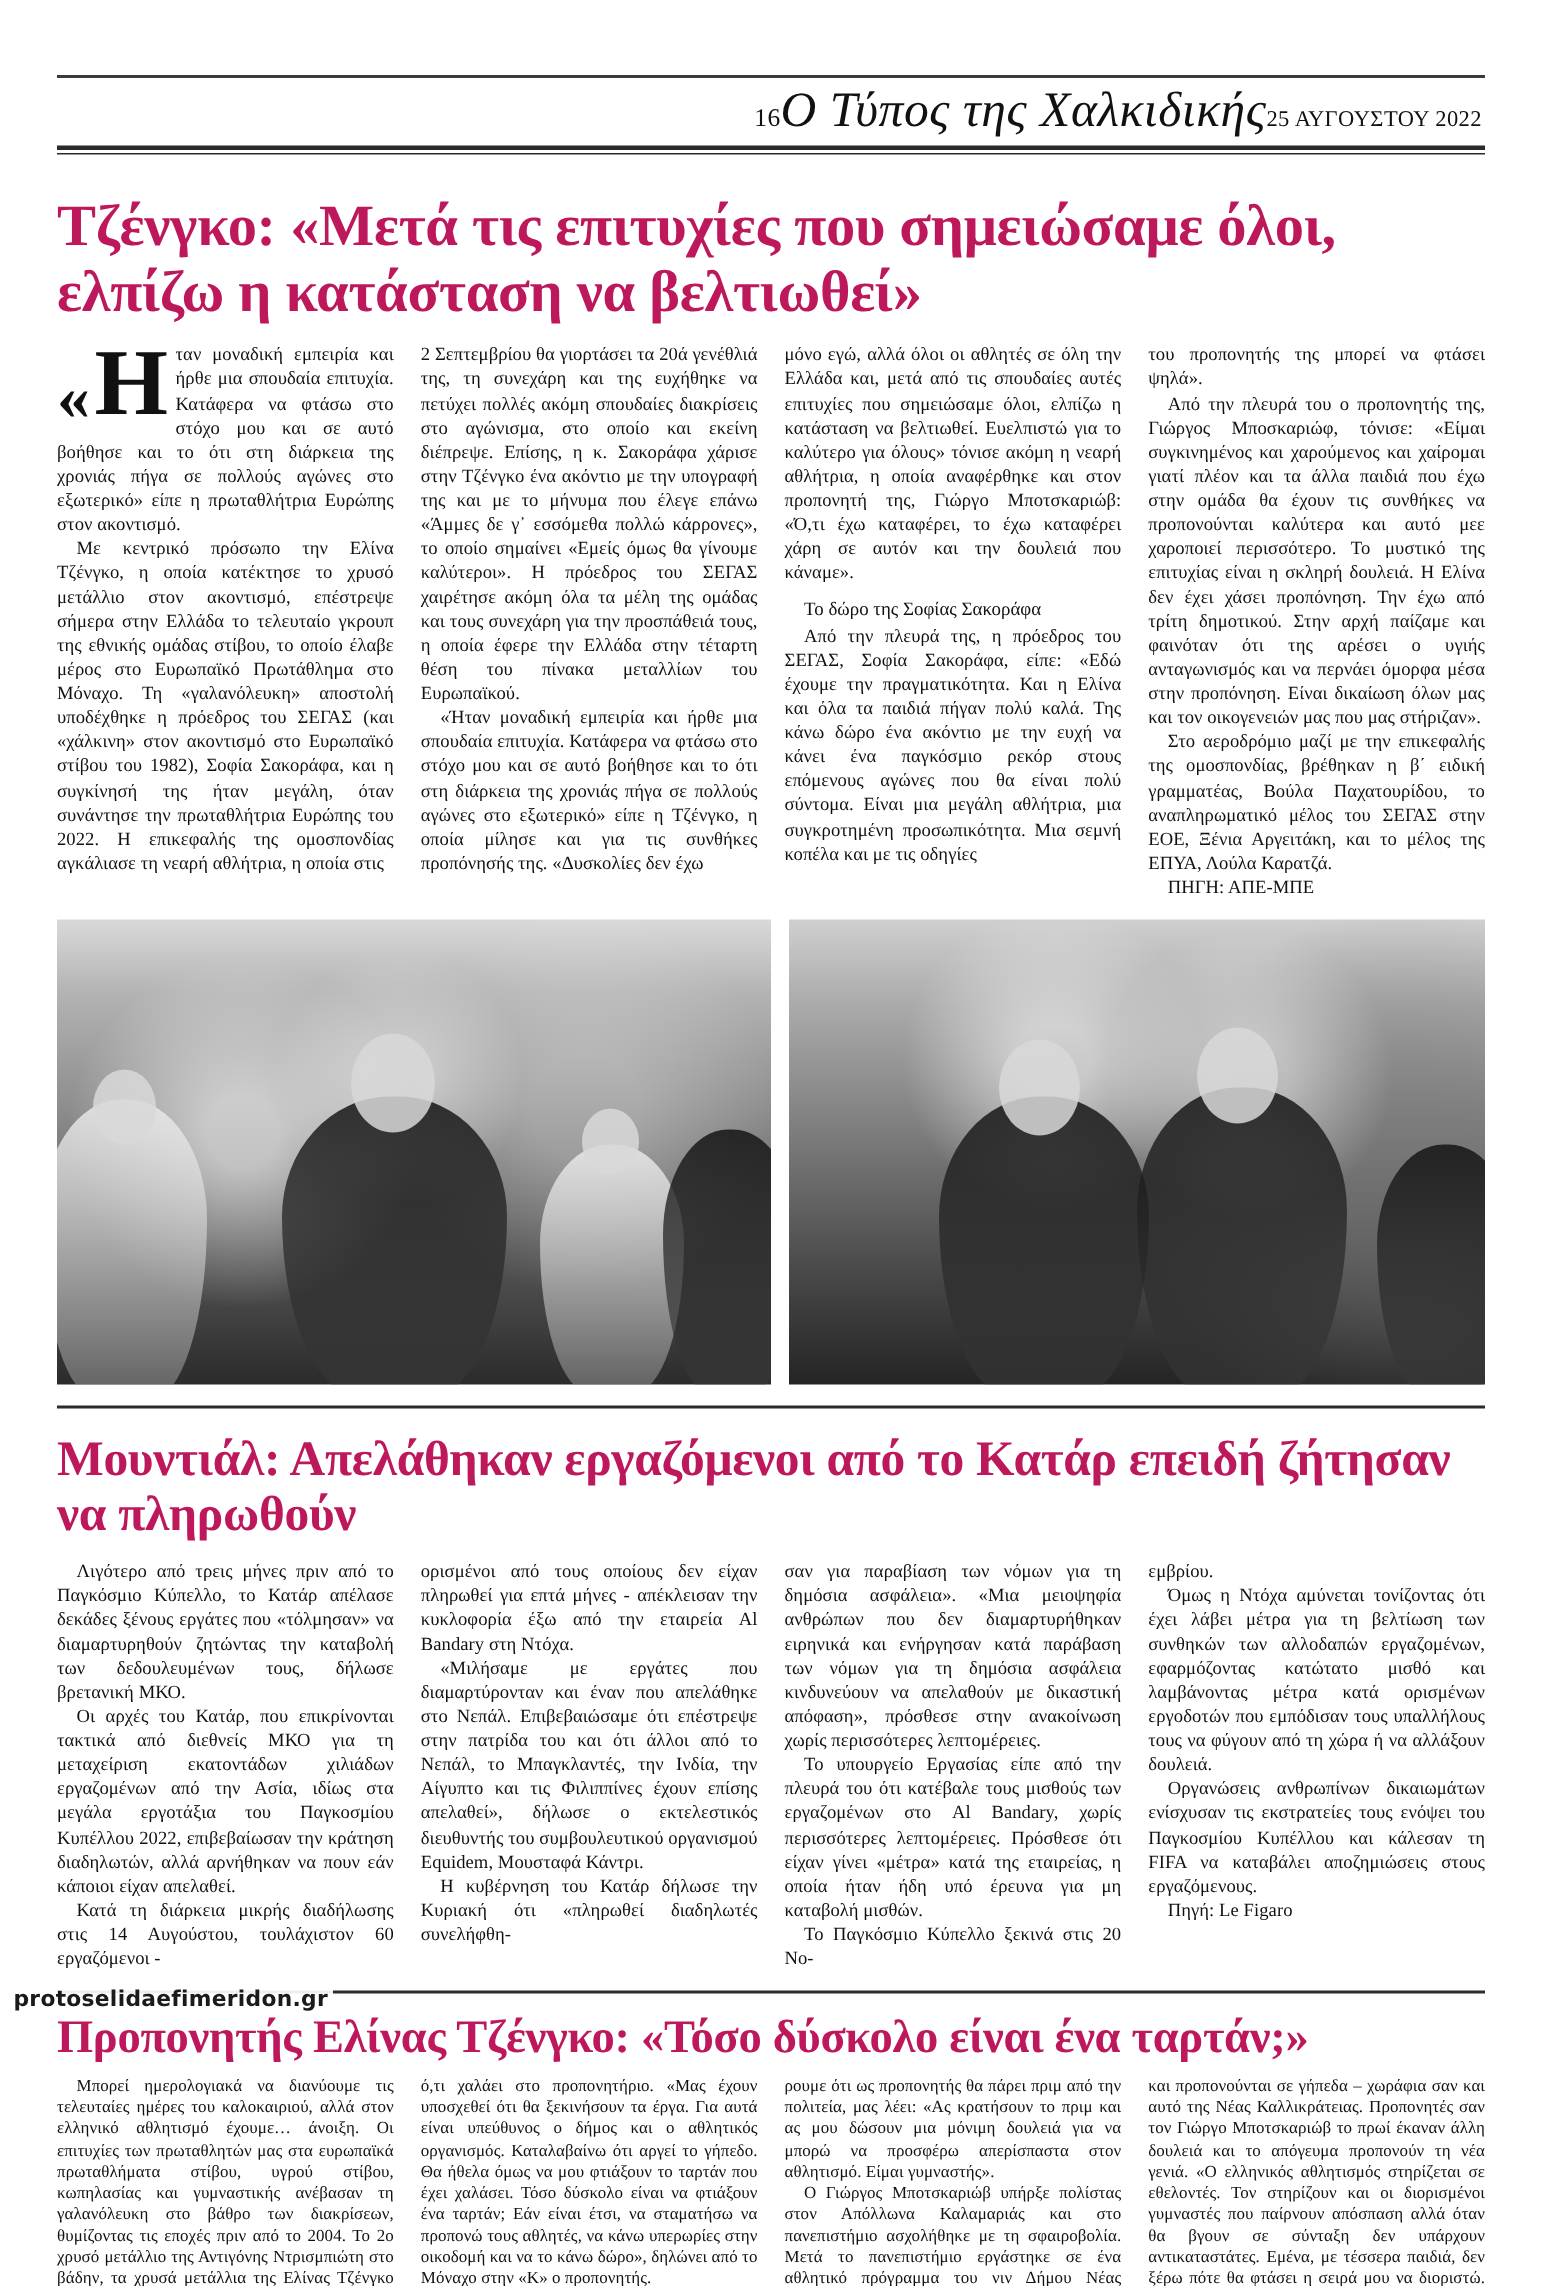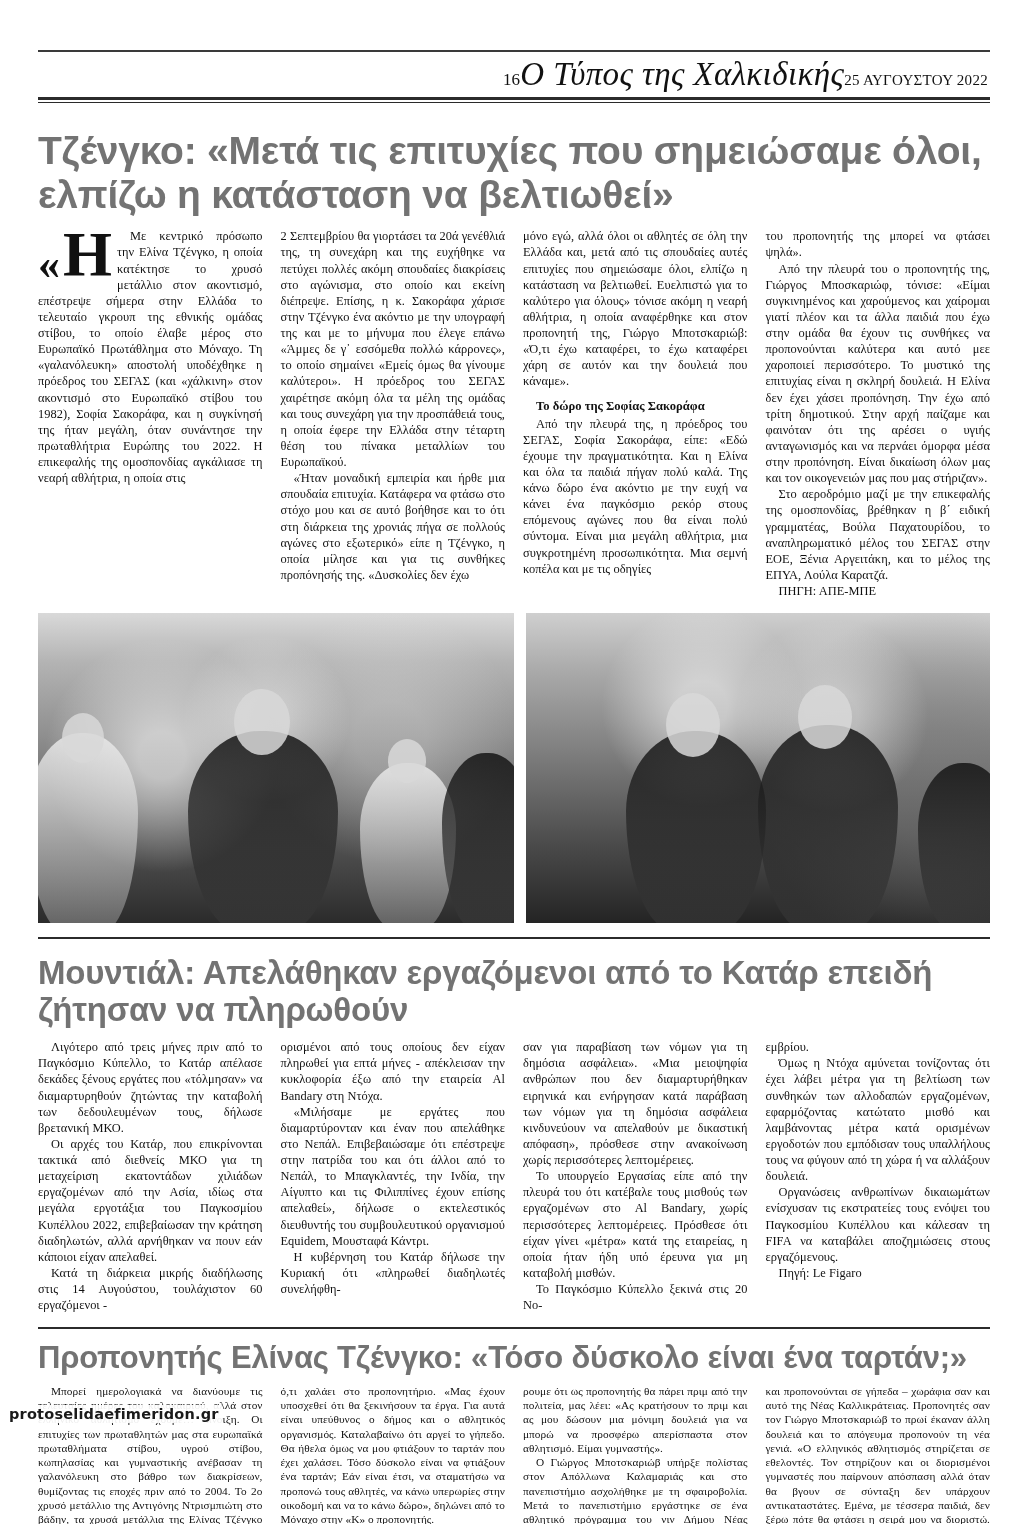--- a/index.html
+++ b/index.html
@@ -49,25 +49,25 @@
     letter-spacing: 0.3px;
   }
   .masthead-rule-bottom {
     border-top: 3px solid #2b2b2b;
     border-bottom: 1px solid #2b2b2b;
     height: 2px;
   }
 
   
   .headline {
-    font-family: Liberation Sans, sans-serif;
+    font-family: Liberation Serif, serif;
     font-weight: bold;
     line-height: 1.12;
     letter-spacing: -0.2px;
-    color: #737373;
+    color: #be185d;
   }
   .headline.h-main {
     font-size: 39px;
     margin: 26px 0 12px 0;
   }
   .headline.h-two {
     font-size: 33px;
     margin: 16px 0 10px 0;
   }
   .headline.h-three {
@@ -97,21 +97,21 @@
     line-height: 1.30;
     hyphens: auto;
     letter-spacing: 0.05px;
   }
   .col p.no-indent { text-indent: 0; }
   .col p.tiny {
     font-size: 11.3px;
     line-height: 1.26;
   }
   .subhead {
-    font-weight: bold;
+    font-weight: normal;
     font-size: 12.6px;
     margin: 9px 0 2px 0;
     text-indent: 13px;
     text-align: left;
   }
 
   
   .lead-wrap { position: relative; }
   .guillemet {
     float: left;
@@ -169,21 +169,21 @@
   .head-dot {
     position: absolute;
     border-radius: 50%;
     background: rgba(225,215,205,0.85);
   }
 
   
   .watermark {
     position: absolute;
     left: 6px;
-    top: 1355px;
+    top: 1274px;
     font-family: "DejaVu Sans", "Liberation Sans", sans-serif;
     font-weight: bold;
     font-size: 14.5px;
     color: #1a1a1a;
     letter-spacing: 0.2px;
     background: rgba(255,255,255,0.92);
     padding: 1px 3px;
     z-index: 20;
   }
 
@@ -204,20 +204,21 @@
 
   <div class="masthead-rule-bottom"></div>
 
   <h1 class="headline h-main">Τζένγκο: «Μετά τις επιτυχίες που σημειώσαμε όλοι, ελπίζω η κατάσταση να βελτιωθεί»</h1>
 
   <div class="cols">
 
     <div class="col lead-wrap">
       <span class="guillemet">«</span>
       <span class="dropcap">Η</span>
+      <p class="no-indent">ταν μοναδική εμπειρία και ήρθε μια σπουδαία επιτυχία. Κατάφερα να φτάσω στο στόχο μου και σε αυτό βοήθησε και το ότι στη διάρκεια της χρονιάς πήγα σε πολλούς αγώνες στο εξωτερικό» είπε η πρωταθλήτρια Ευρώπης στον ακοντισμό.</p>
       <p>Με κεντρικό πρόσωπο την Ελίνα Τζένγκο, η οποία κατέκτησε το χρυσό μετάλλιο στον ακοντισμό, επέστρεψε σήμερα στην Ελλάδα το τελευταίο γκρουπ της εθνικής ομάδας στίβου, το οποίο έλαβε μέρος στο Ευρωπαϊκό Πρωτάθλημα στο Μόναχο. Τη «γαλανόλευκη» αποστολή υποδέχθηκε η πρόεδρος του ΣΕΓΑΣ (και «χάλκινη» στον ακοντισμό στο Ευρωπαϊκό στίβου του 1982), Σοφία Σακοράφα, και η συγκίνησή της ήταν μεγάλη, όταν συνάντησε την πρωταθλήτρια Ευρώπης του 2022. Η επικεφαλής της ομοσπονδίας αγκάλιασε τη νεαρή αθλήτρια, η οποία στις</p>
     </div>
 
     <div class="col">
       <p class="no-indent">2 Σεπτεμβρίου θα γιορτάσει τα 20ά γενέθλιά της, τη συνεχάρη και της ευχήθηκε να πετύχει πολλές ακόμη σπουδαίες διακρίσεις στο αγώνισμα, στο οποίο και εκείνη διέπρεψε. Επίσης, η κ. Σακοράφα χάρισε στην Τζένγκο ένα ακόντιο με την υπογραφή της και με το μήνυμα που έλεγε επάνω «Άμμες δε γ᾽ εσσόμεθα πολλώ κάρρονες», το οποίο σημαίνει «Εμείς όμως θα γίνουμε καλύτεροι». Η πρόεδρος του ΣΕΓΑΣ χαιρέτησε ακόμη όλα τα μέλη της ομάδας και τους συνεχάρη για την προσπάθειά τους, η οποία έφερε την Ελλάδα στην τέταρτη θέση του πίνακα μεταλλίων του Ευρωπαϊκού.</p>
       <p>«Ήταν μοναδική εμπειρία και ήρθε μια σπουδαία επιτυχία. Κατάφερα να φτάσω στο στόχο μου και σε αυτό βοήθησε και το ότι στη διάρκεια της χρονιάς πήγα σε πολλούς αγώνες στο εξωτερικό» είπε η Τζένγκο, η οποία μίλησε και για τις συνθήκες προπόνησής της. «Δυσκολίες δεν έχω</p>
     </div>
 
     <div class="col">
       <p class="no-indent">μόνο εγώ, αλλά όλοι οι αθλητές σε όλη την Ελλάδα και, μετά από τις σπουδαίες αυτές επιτυχίες που σημειώσαμε όλοι, ελπίζω η κατάσταση να βελτιωθεί. Ευελπιστώ για το καλύτερο για όλους» τόνισε ακόμη η νεαρή αθλήτρια, η οποία αναφέρθηκε και στον προπονητή της, Γιώργο Μποτσκαριώβ: «Ό,τι έχω καταφέρει, το έχω καταφέρει χάρη σε αυτόν και την δουλειά που κάναμε».</p>

